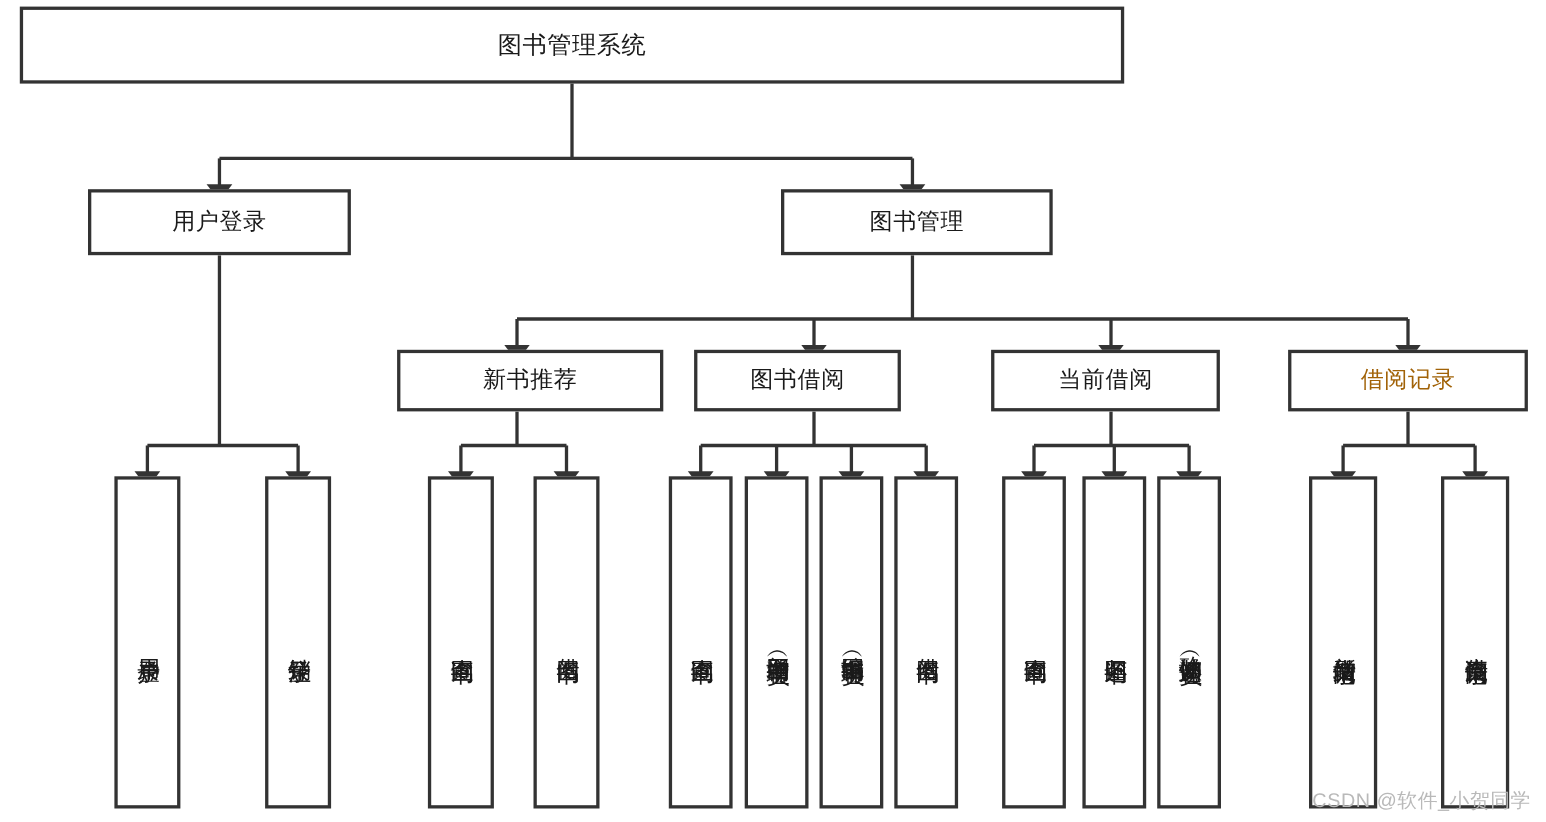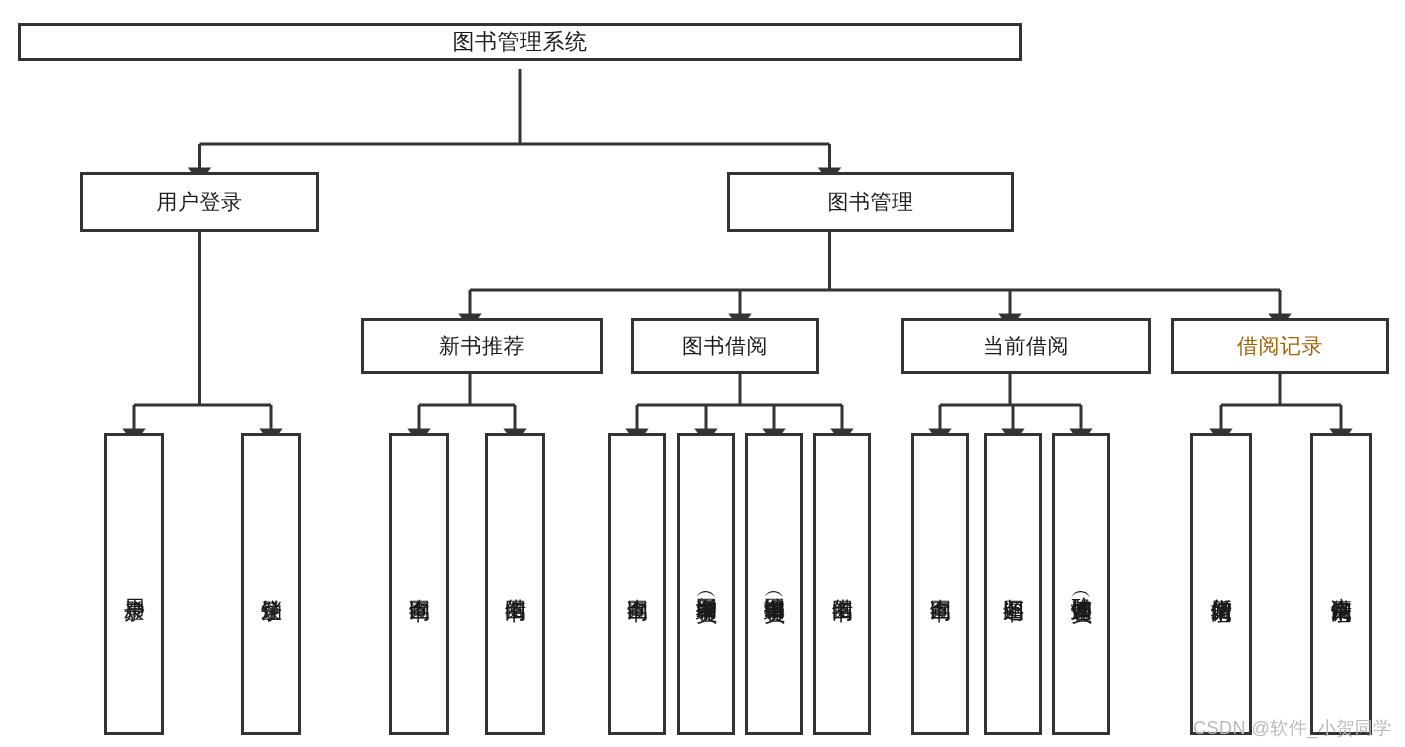--- a/index.html
+++ b/index.html
@@ -109,36 +109,36 @@
         <path d="M1013,405 L1013,432" stroke="#333333" stroke-width="3" fill="none" marker-end="url(#arrowhead)"></path>
         <path d="M1081,405 L1081,432" stroke="#333333" stroke-width="3" fill="none" marker-end="url(#arrowhead)"></path>
         <path d="M1280,374 L1280,405" stroke="#333333" stroke-width="3" fill="none"></path>
         <path d="M1221,405 L1341,405" stroke="#333333" stroke-width="3" fill="none"></path>
         <path d="M1221,405 L1221,432" stroke="#333333" stroke-width="3" fill="none" marker-end="url(#arrowhead)"></path>
         <path d="M1341,405 L1341,432" stroke="#333333" stroke-width="3" fill="none" marker-end="url(#arrowhead)"></path>
       </g>
   </svg>
 
   <div id="node-layer">
-      <div class="node  root" style="left: 18px; top: 23px; width: 1004px; height: 38px; border-color: rgb(51, 51, 51);">
+      <div class="node  root" style="left: 18px; top: 6px; width: 1004px; height: 70px; border-color: rgb(51, 51, 51);">
         <span class="label" style="color: rgb(26, 26, 26);">图书管理系统</span>
       </div>
       <div class="node " style="left: 80px; top: 172px; width: 239px; height: 60px; border-color: rgb(51, 51, 51);">
         <span class="label" style="color: rgb(26, 26, 26);">用户登录</span>
       </div>
-      <div class="node " style="left: 710px; top: 172px; width: 287px; height: 60px; border-color: rgb(51, 51, 51); margin-left: 17px;">
+      <div class="node " style="left: 710px; top: 172px; width: 247px; height: 60px; border-color: rgb(51, 51, 51);">
         <span class="label" style="color: rgb(26, 26, 26);">图书管理</span>
       </div>
       <div class="node " style="left: 361px; top: 318px; width: 242px; height: 56px; border-color: rgb(51, 51, 51);">
         <span class="label" style="color: rgb(26, 26, 26);">新书推荐</span>
       </div>
       <div class="node " style="left: 631px; top: 318px; width: 188px; height: 56px; border-color: rgb(51, 51, 51);">
         <span class="label" style="color: rgb(26, 26, 26);">图书借阅</span>
       </div>
-      <div class="node " style="left: 901px; top: 318px; width: 250px; height: 56px; border-color: rgb(51, 51, 51);">
+      <div class="node " style="left: 901px; top: 318px; width: 208px; height: 56px; border-color: rgb(51, 51, 51);">
         <span class="label" style="color: rgb(26, 26, 26);">当前借阅</span>
       </div>
       <div class="node " style="left: 1171px; top: 318px; width: 218px; height: 56px; border-color: rgb(51, 51, 51);">
         <span class="label" style="color: #a16207;">借阅记录</span>
       </div>
       <div class="node vertical" style="left: 104px; top: 433px; width: 60px; height: 302px; border-color: rgb(51, 51, 51);">
         <span class="label" style="color: rgb(26, 26, 26);">用户登录</span>
       </div>
       <div class="node vertical" style="left: 241px; top: 433px; width: 60px; height: 302px; border-color: rgb(51, 51, 51);">
         <span class="label" style="color: rgb(26, 26, 26);">注销登录</span>

